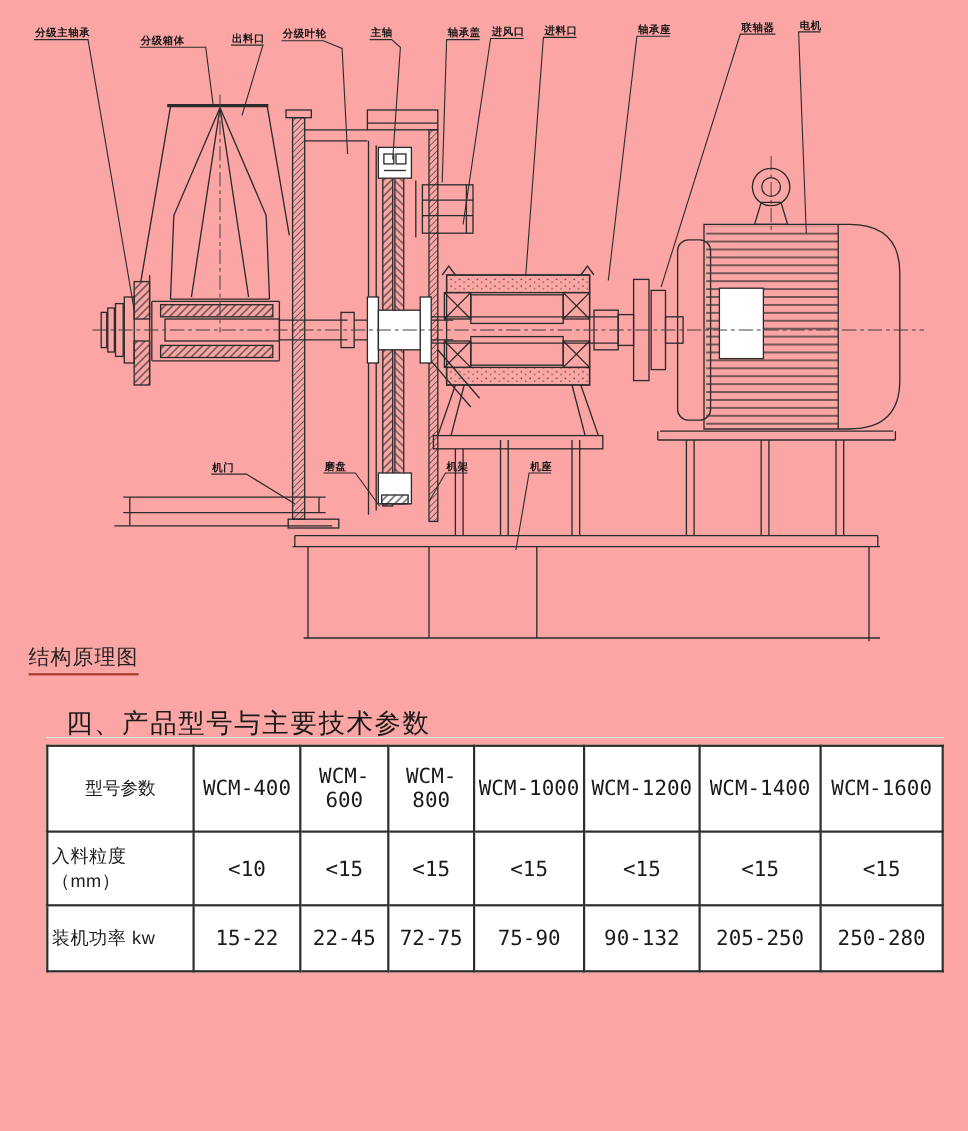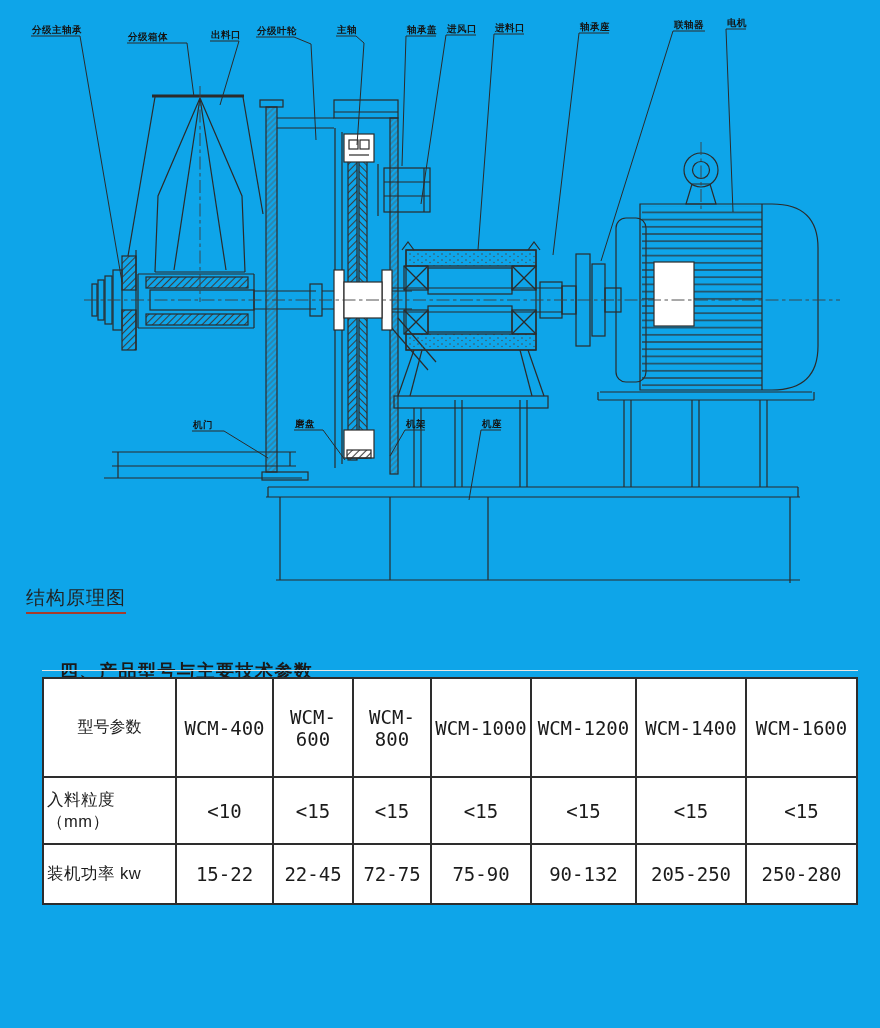--- a/index.html
+++ b/index.html
@@ -1,26 +1,26 @@
 <!DOCTYPE html>
 <html><head>
 <meta charset="utf-8">
 <style>
   html,body{margin:0;padding:0;background:#ffffff;}
   body{width:880px;height:1028px;position:relative;font-family:"Liberation Sans",sans-serif;color:#1c1c1c;overflow:hidden;}
-  .page{position:absolute;inset:0;background:#0ea5e9;padding-left:20px;}
+  .page{position:absolute;inset:0;background:#fca5a5;padding-left:20px;}
   svg.drawing{position:absolute;top:0;left:0;}
   .caption{position:absolute;left:26px;top:585px;font-size:19px;letter-spacing:1px;
            border-bottom:2px solid #a53c2c;padding-bottom:1px;color:#222;}
-  .heading{position:absolute;left:60px;top:659px;font-size:18px;letter-spacing:1.5px;color:#1a1a1a;font-weight:bold;}
+  .heading{position:absolute;left:60px;top:641px;font-size:24px;letter-spacing:1.5px;color:#1a1a1a;}
   .heading-rule{position:absolute;left:42px;top:670px;width:816px;height:1px;background:#e6e6e6;}
   table.spec{position:absolute;left:42px;top:677px;width:814px;border-collapse:collapse;table-layout:fixed;background:#fff;}
   table.spec th,table.spec td{border:2px solid #2d2d2d;text-align:center;vertical-align:middle;
            font-size:16px;font-weight:normal;padding:0;color:#1b1b1b;}
-  table.spec thead tr{height:99px;margin-top:12px;}
+  table.spec thead tr{height:78px;margin-top:12px;}
   table.spec tbody tr:nth-child(1){height:67px;}
   table.spec tbody tr:nth-child(2){height:60px;}
   table.spec tbody tr:nth-child(3){height:63px;}
   table.spec tbody tr:nth-child(4){height:86px;}
   table.spec .mono{font-family:"DejaVu Sans Mono","Liberation Mono",monospace;font-size:19px;}
   table.spec .rowlabel{text-align:left;padding-left:3px;font-size:16.5px;letter-spacing:0.5px;}
   .plabel{font-size:9.5px;font-weight:700;fill:#141414;letter-spacing:0.5px;}
 </style>
 </head>
 <body>

